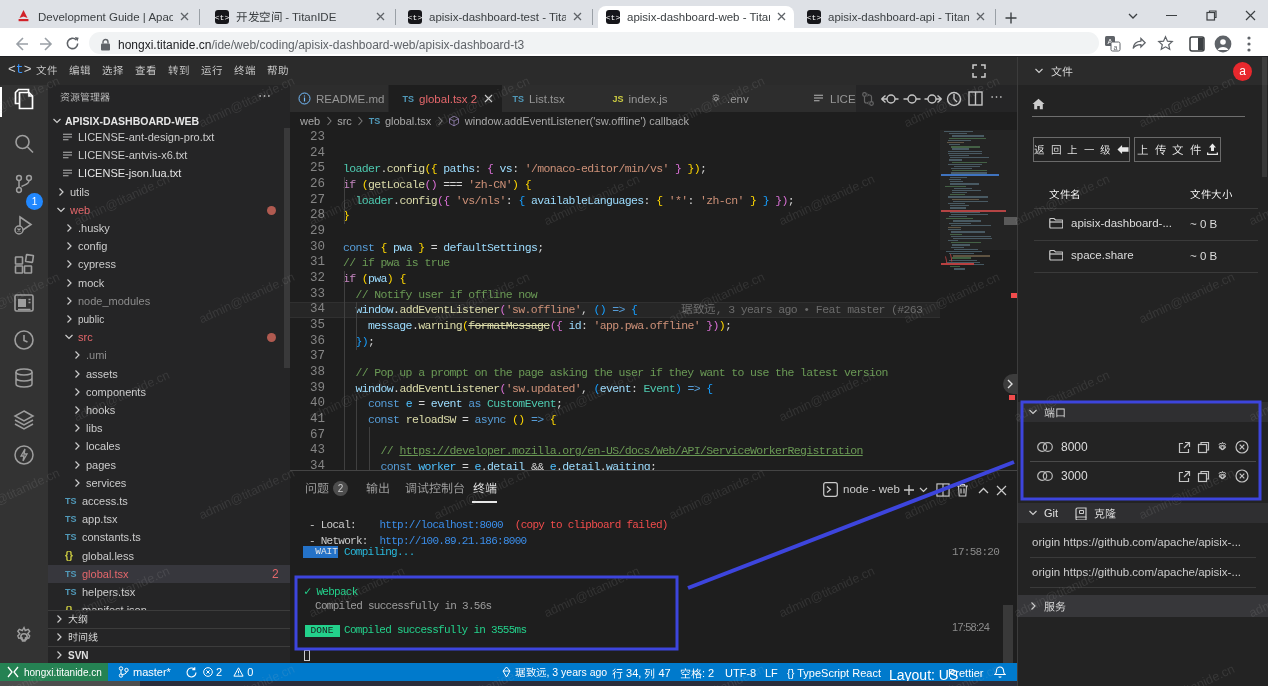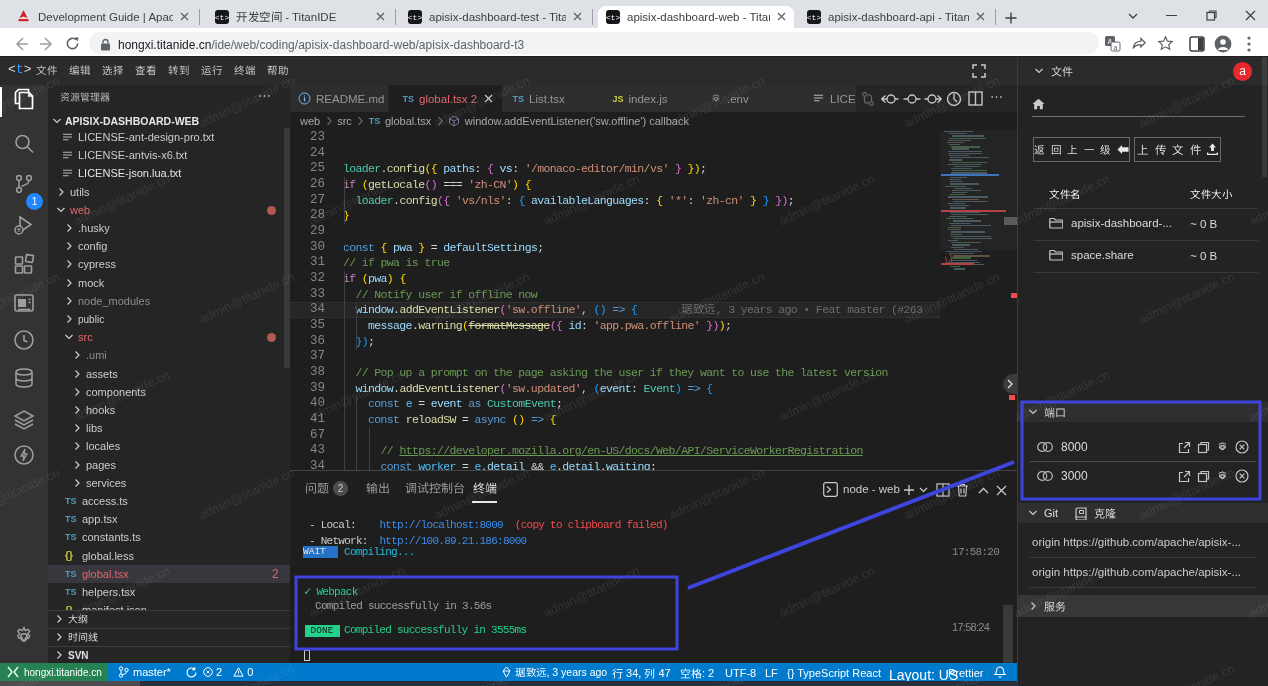--- a/index.html
+++ b/index.html
@@ -792,21 +792,21 @@
     <path d="M1 3 H12 M4.5 3 V1.5 H8.5 V3 M2.5 3 L3.2 13 H9.8 L10.5 3 M5 5.5 V10.5 M8 5.5 V10.5" stroke="#ccc" stroke-width="1.1" fill="none"></path>
   </svg>
 <svg class="ab ic" width="11" height="7" viewBox="0 0 11 7" style="left:978px;top:487px">
     <path d="M1 6 L5.5 1.5 L10 6" stroke="#ccc" stroke-width="1.3" fill="none"></path>
   </svg>
 <svg class="ab ic" width="11" height="11" viewBox="0 0 11 11" style="left:996px;top:485px">
     <path d="M1 1 L10 10 M10 1 L1 10" stroke="#ccc" stroke-width="1.2"></path>
   </svg>
 <div class="ab" style="left:303px;top:518.5px;font-family:Liberation Mono,monospace;font-size:11px;letter-spacing:-0.72px;white-space:pre;color:#cccccc"> - Local:    <span style="color:#3b8eea">http://localhost:8000</span>  <span style="color:#f14c4c">(copy to clipboard failed)</span></div>
 <div class="ab" style="left:303px;top:535px;font-family:Liberation Mono,monospace;font-size:11px;letter-spacing:-0.72px;white-space:pre;color:#cccccc"> - Network:  <span style="color:#3b8eea">http://100.89.21.186:8000</span></div>
-<div class="ab" style="left:303px;top:546px;width:35px;height:12px;background:#2472c8;color:#e8e8e8;font-size:9.5px;text-align:left;line-height:12px;font-family:Liberation Mono,monospace">WAIT</div>
+<div class="ab" style="left:303px;top:546px;width:35px;height:12px;background:#2472c8;color:#e8e8e8;font-size:9.5px;text-align:right;line-height:12px;font-family:Liberation Mono,monospace">WAIT</div>
 <div class="ab" style="left:344px;top:546px;font-family:Liberation Mono,monospace;font-size:11px;letter-spacing:-0.72px;white-space:pre;color:#29b8db">Compiling...</div>
 <div class="ab" style="left:952px;top:546px;font-family:Liberation Mono,monospace;font-size:11px;letter-spacing:-0.72px;white-space:pre;color:#8a8a8a">17:58:20</div>
 <div class="ab" style="left:304px;top:584px;font-family:Liberation Mono,monospace;font-size:11px;letter-spacing:-0.72px;white-space:pre;color:#23d18b"><span style="font-size:12px">✓</span> Webpack</div>
 <div class="ab" style="left:315px;top:600px;font-family:Liberation Mono,monospace;font-size:11px;letter-spacing:-0.72px;white-space:pre;color:#9d9d9d">Compiled successfully in 3.56s</div>
 <div class="ab" style="left:304.5px;top:624.5px;width:35px;height:12px;background:#23d18b;color:#1e1e1e;font-size:9.5px;text-align:center;line-height:12px;font-family:Liberation Mono,monospace">DONE</div>
 <div class="ab" style="left:344px;top:624px;font-family:Liberation Mono,monospace;font-size:11px;letter-spacing:-0.72px;white-space:pre;color:#23d18b">Compiled successfully in 3555ms</div>
 <div class="ab" style="left:952px;top:621px;font-family:Liberation Sans, sans-serif;font-size:11px;letter-spacing:-0.72px;white-space:pre;color:#8a8a8a">17:58:24</div>
 <div class="ab" style="left:304px;top:650px;width:6px;height:11px;border:1px solid #cccccc"></div>
 <div class="ab" style="left:1003px;top:605px;width:10px;height:58px;background:rgba(121,121,121,0.3)"></div>
 <div class="ab" style="left:0;top:663px;width:1017px;height:18px;background:#007acc"></div>

